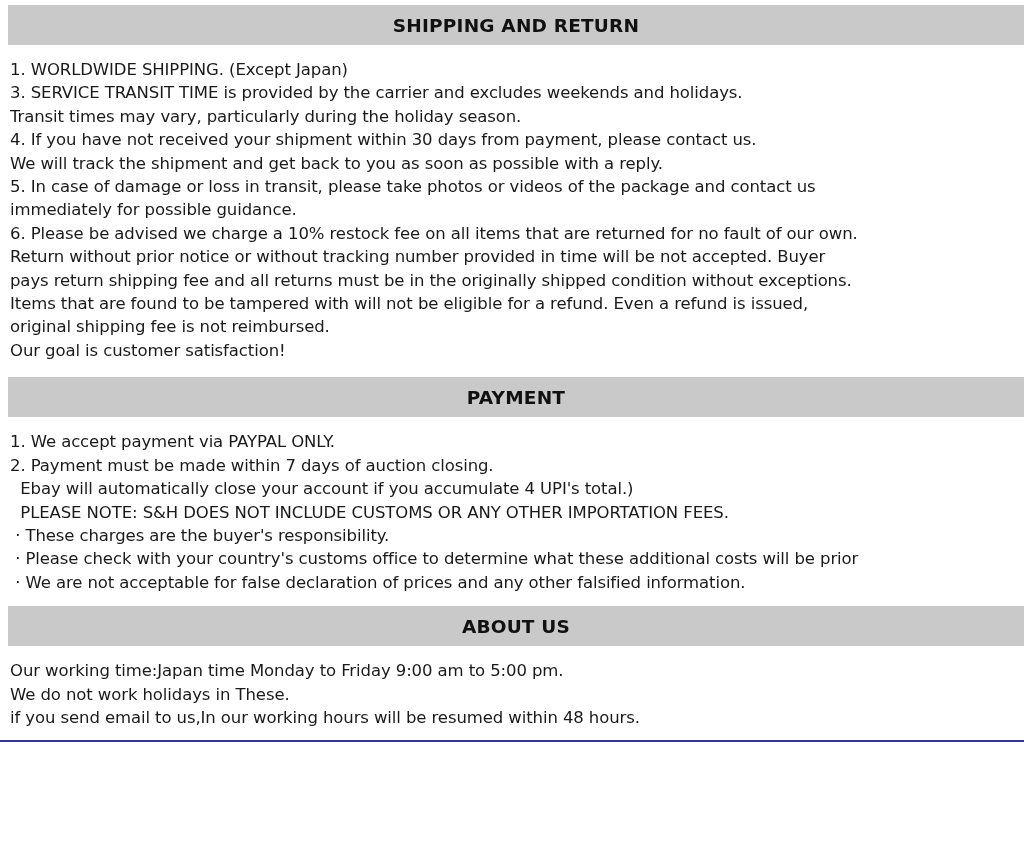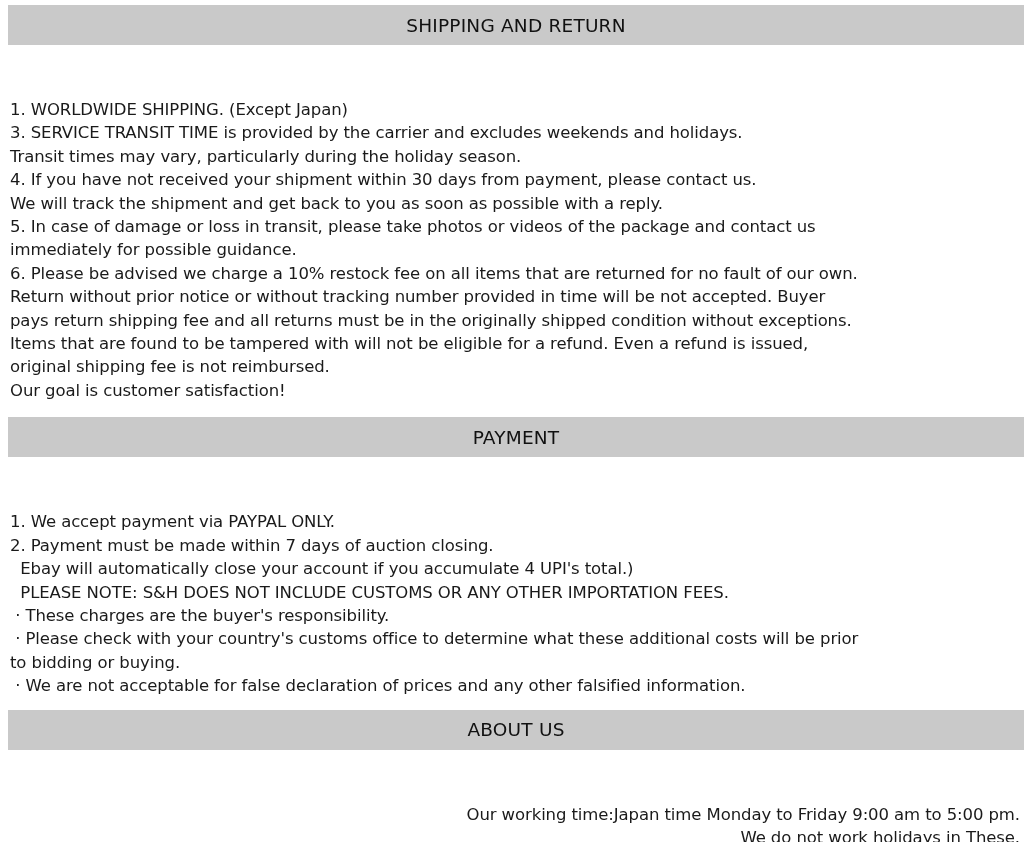--- a/index.html
+++ b/index.html
@@ -16,31 +16,30 @@
     overflow:hidden;
     font-family:"DejaVu Sans","Liberation Sans",sans-serif;
     color:var(--text);
   }
   .page{width:1024px;height:842px;padding-top:5px;}
   .section-header{
     height:40px;
     margin-left:8px;
     background:var(--bar-bg);
     display:flex;align-items:center;justify-content:center;
-    font-size:18.5px;font-weight:normal;color:#111;
+    font-size:18.5px;font-weight:bold;color:#111;
     letter-spacing:0.2px;
   }
   .section-body{
     padding:13px 4px 15px 10px;
     font-size:16.5px;
     line-height:23.4px;
-    margin-top:40px;
   }
   .section-body.payment{padding-bottom:12px;border-radius:29px;}
-  .section-body.about{padding-bottom:0;text-align:right;}
+  .section-body.about{padding-bottom:0;}
   .line{
     white-space:pre;
     letter-spacing:-0.1px;
   }
   .divider{
     margin:11px 0 0 0;
     border:none;
     height:2px;
     width:1024px;
     background:var(--divider);
@@ -72,21 +71,20 @@
 
   <section>
     <div class="section-header">PAYMENT</div>
     <div class="section-body payment">
         <div class="line">1. We accept payment via PAYPAL ONLY.</div>
         <div class="line">2. Payment must be made within 7 days of auction closing.</div>
         <div class="line">  Ebay will automatically close your account if you accumulate 4 UPI's total.)</div>
         <div class="line">  PLEASE NOTE: S&amp;H DOES NOT INCLUDE CUSTOMS OR ANY OTHER IMPORTATION FEES.</div>
         <div class="line"> · These charges are the buyer's responsibility.</div>
         <div class="line"> · Please check with your country's customs office to determine what these additional costs will be prior</div>
-        <div class="line">to bidding or buying.</div>
         <div class="line"> · We are not acceptable for false declaration of prices and any other falsified information.</div>
       </div>
   </section>
 
   <section>
     <div class="section-header">ABOUT US</div>
     <div class="section-body about">
         <div class="line">Our working time:Japan time Monday to Friday 9:00 am to 5:00 pm.</div>
         <div class="line">We do not work holidays in These.</div>
         <div class="line">if you send email to us,In our working hours will be resumed within 48 hours.</div>

